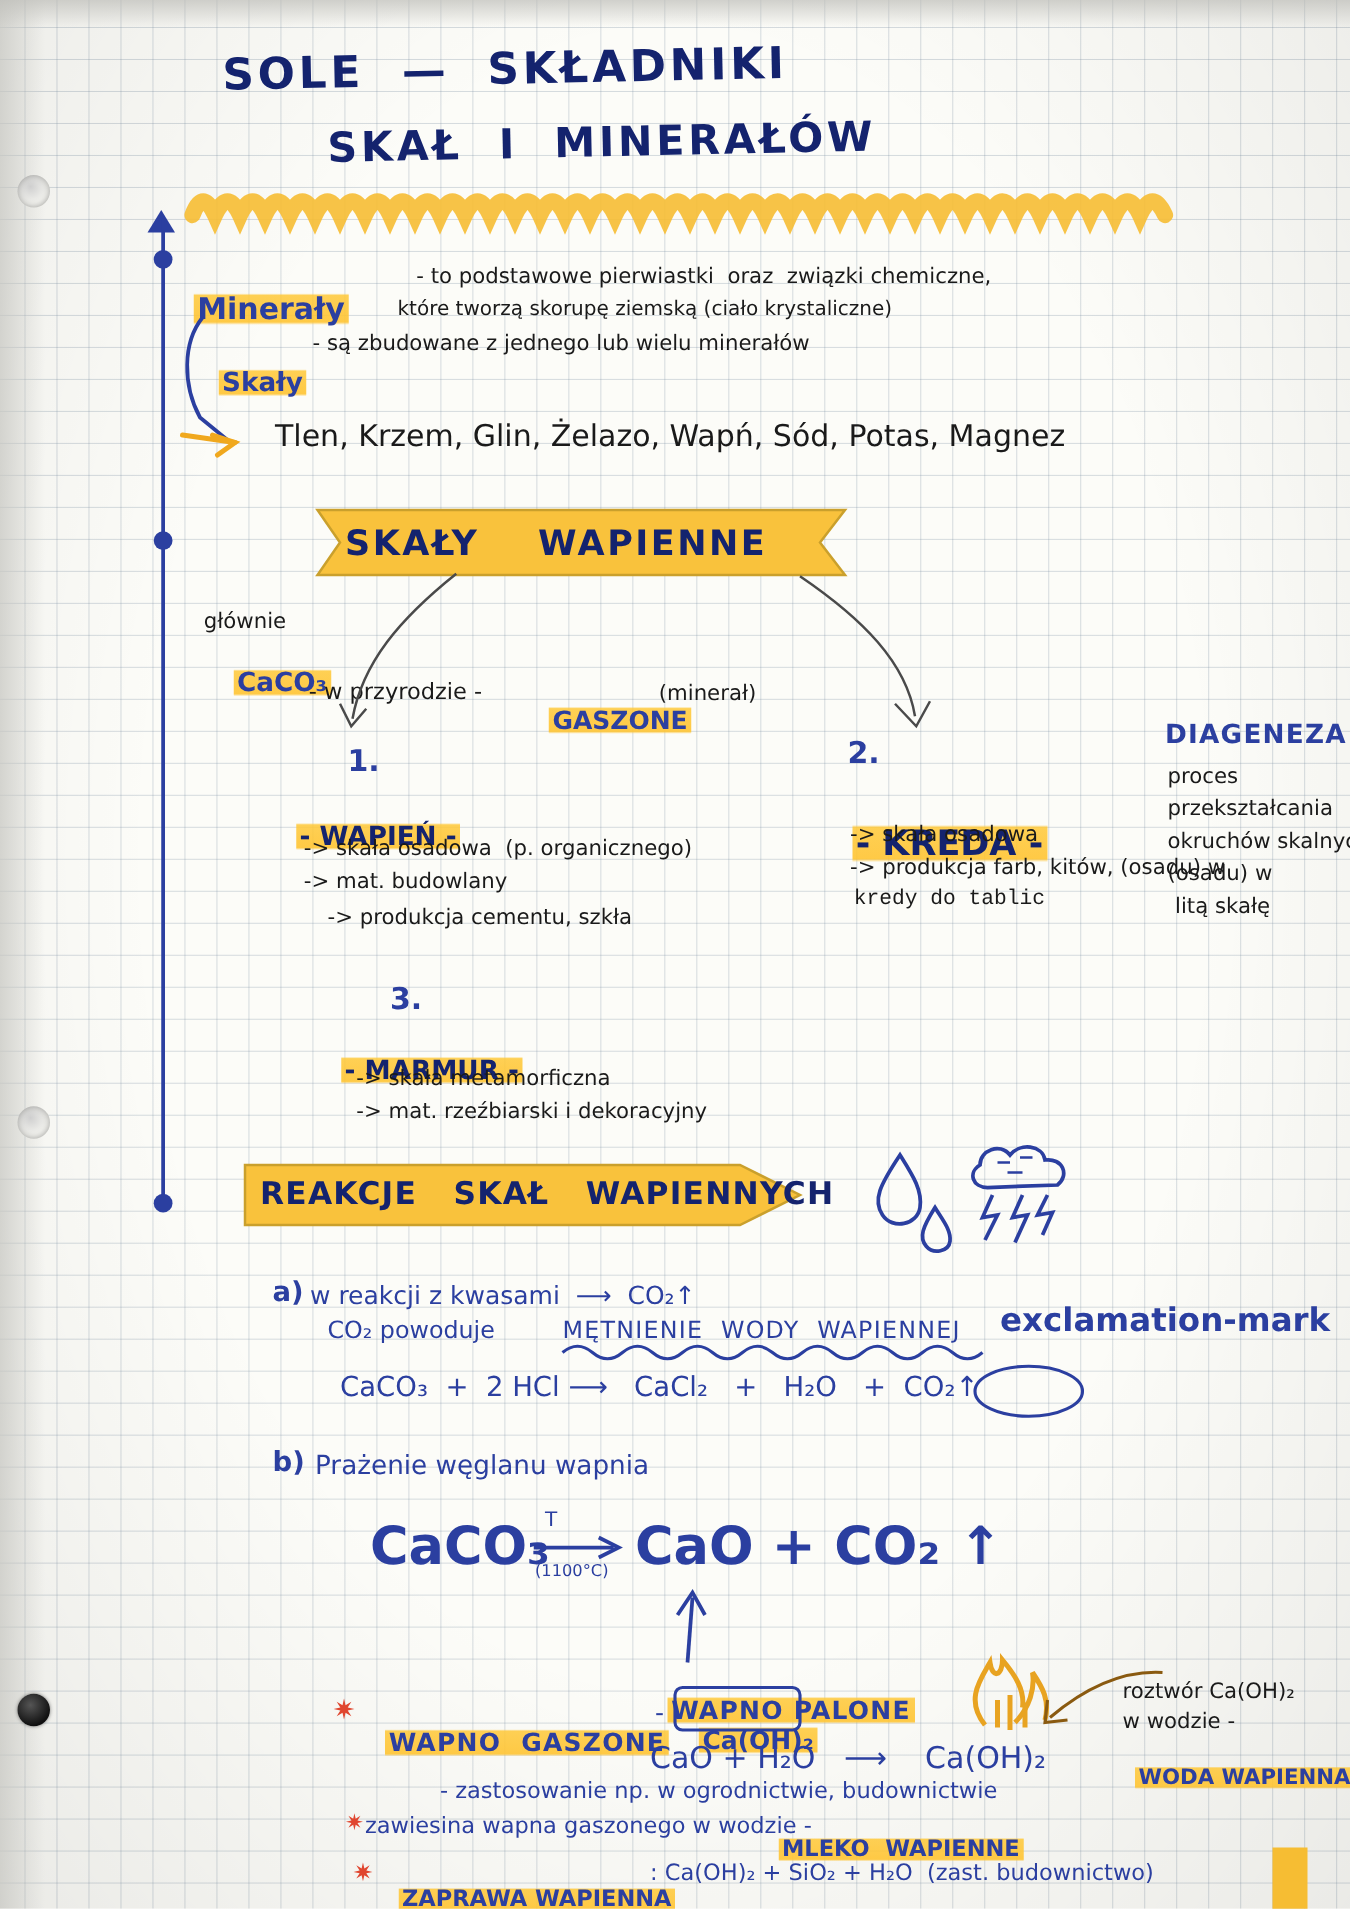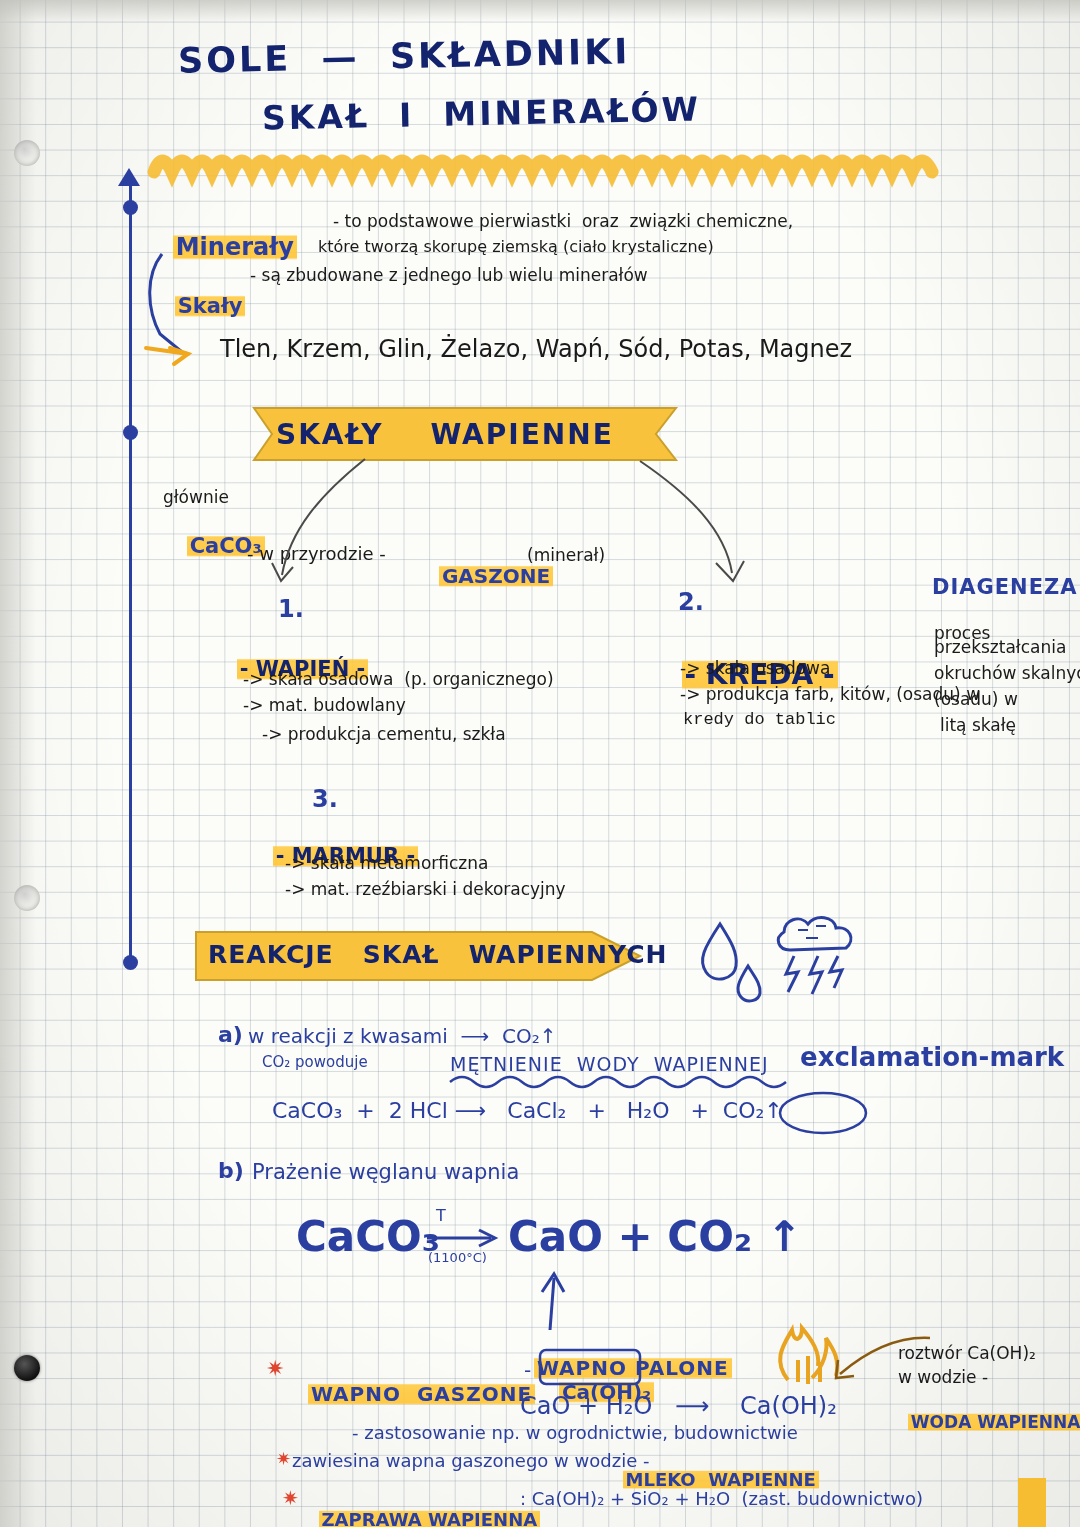--- a/index.html
+++ b/index.html
@@ -89,21 +89,21 @@
 <svg class="squiggle" viewBox="0 0 790 30" preserveAspectRatio="none">
   <path d="M2,24 Q10,2 20,24 Q30,2 40,24 Q50,2 60,24 Q70,2 80,24 Q90,2 100,24 Q110,2 120,24 Q130,2 140,24 Q150,2 160,24 Q170,2 180,24 Q190,2 200,24 Q210,2 220,24 Q230,2 240,24 Q250,2 260,24 Q270,2 280,24 Q290,2 300,24 Q310,2 320,24 Q330,2 340,24 Q350,2 360,24 Q370,2 380,24 Q390,2 400,24 Q410,2 420,24 Q430,2 440,24 Q450,2 460,24 Q470,2 480,24 Q490,2 500,24 Q510,2 520,24 Q530,2 540,24 Q550,2 560,24 Q570,2 580,24 Q590,2 600,24 Q610,2 620,24 Q630,2 640,24 Q650,2 660,24 Q670,2 680,24 Q690,2 700,24 Q710,2 720,24 Q730,2 740,24 Q750,2 760,24 Q770,2 780,24" fill="none" stroke="#f6bd33" stroke-width="13" stroke-linecap="round" opacity=".9"></path>
 </svg>
 
 <div class="arrowup"></div>
 <div class="vline"></div>
 <div class="vdot" style="top:200px"></div>
 <div class="vdot" style="top:425px"></div>
 <div class="vdot" style="top:955px"></div>
 
-<div class="hw blue" style="left:156px;top:205px;font-size:24px;font-weight:bold;">
+<div class="hw blue" style="left:138px;top:205px;font-size:24px;font-weight:bold;">
   <span class="hl">Minerały</span>
 </div>
 <div class="hw black note" style="left:333px;top:210px;">- to podstawowe pierwiastki  oraz  związki chemiczne,</div>
 <div class="hw black note" style="left:318px;top:236px;font-size:16px;">które tworzą skorupę ziemską (ciało krystaliczne)</div>
 
 <div class="hw blue" style="left:160px;top:258px;font-size:21px;font-weight:bold;margin-top:12px;">
   <span class="hl">Skały</span>
 </div>
 <div class="hw black note" style="left:250px;top:264px;">- są zbudowane z jednego lub wielu minerałów</div>
 
@@ -156,21 +156,21 @@
 <div class="hw black note" style="left:683px;top:709px;font-family:Liberation Mono, monospace;">kredy do tablic</div>
 
 <div class="hw blue" style="left:312px;top:785px;font-size:24px;font-weight:bold;">3.</div>
 <div class="hw darkblue" style="left:258px;top:820px;font-size:21px;font-weight:bold;">
   <span class="hl">- MARMUR -</span>
 </div>
 <div class="hw black note" style="left:285px;top:852px;">-&gt; skała metamorficzna</div>
 <div class="hw black note" style="left:285px;top:878px;">-&gt; mat. rzeźbiarski i dekoracyjny</div>
 
 <div class="hw blue" style="left:932px;top:575px;font-size:21px;font-weight:bold;letter-spacing:1px;">DIAGENEZA</div>
-<div class="hw black note" style="left:934px;top:610px;margin-top:12px;">proces</div>
+<div class="hw black note" style="left:934px;top:610px;">proces</div>
 <div class="hw black note" style="left:934px;top:636px;">przekształcania</div>
 <div class="hw black note" style="left:934px;top:662px;">okruchów skalnych</div>
 <div class="hw black note" style="left:934px;top:688px;">(osadu) w</div>
 <div class="hw black note" style="left:940px;top:714px;">litą skałę</div>
 
 <svg style="position:absolute;left:192px;top:928px;width:460px;height:56px;">
   <path d="M4,4 L400,4 L448,28 L400,52 L4,52 Z" fill="#f9c23c" stroke="#caa02c" stroke-width="2"></path>
 </svg>
 <div class="hw darkblue" style="left:208px;top:940px;font-size:25px;font-weight:bold;letter-spacing:1px;">REAKCJE   SKAŁ   WAPIENNYCH</div>
 
@@ -181,21 +181,21 @@
 <svg style="position:absolute;left:772px;top:912px;width:105px;height:100px;">
   <path d="M18,38 C6,38 2,26 12,20 C12,8 28,2 36,12 C44,2 62,4 64,16 C78,14 84,28 74,36 Z" fill="none" stroke="#2b3fa0" stroke-width="3"></path>
   <path d="M26,18 l10,0 M44,14 l10,0 M34,26 l12,0" stroke="#2b3fa0" stroke-width="2"></path>
   <path d="M22,44 L14,62 L26,60 L16,80" fill="none" stroke="#2b3fa0" stroke-width="3"></path>
   <path d="M46,44 L38,62 L50,60 L40,82" fill="none" stroke="#2b3fa0" stroke-width="3"></path>
   <path d="M66,44 L58,60 L70,58 L62,76" fill="none" stroke="#2b3fa0" stroke-width="3"></path>
 </svg>
 
 <div class="hw blue" style="left:218px;top:1022px;font-size:22px;font-weight:bold;">a)</div>
 <div class="hw blue" style="left:248px;top:1024px;font-size:20px;">w reakcji z kwasami  ⟶  CO₂↑</div>
-<div class="hw blue" style="left:262px;top:1053px;font-size:15px;">CO₂ powoduje</div>
+<div class="hw blue" style="left:262px;top:1053px;font-size:19px;">CO₂ powoduje</div>
 <div class="hw blue" style="left:450px;top:1053px;font-size:19px;letter-spacing:1px;">MĘTNIENIE  WODY  WAPIENNEJ</div>
 <svg style="position:absolute;left:448px;top:1070px;width:360px;height:22px;">
   <path d="M2,12 Q14,2 26,12 Q38,22 50,12 Q62,2 74,12 Q86,22 98,12 Q110,2 122,12 Q134,22 146,12 Q158,2 170,12 Q182,22 194,12 Q206,2 218,12 Q230,22 242,12 Q254,2 266,12 Q278,22 290,12 Q302,2 314,12 Q326,22 338,12" fill="none" stroke="#2b3fa0" stroke-width="2.5"></path>
 </svg>
 <div class="hw blue" style="left:800px;top:1042px;font-size:26px;font-weight:bold;">exclamation-mark</div>
 
 <div class="hw blue" style="left:272px;top:1098px;font-size:22px;">CaCO₃  +  2 HCl ⟶   CaCl₂   +   H₂O   +  CO₂↑</div>
 <svg style="position:absolute;left:778px;top:1090px;width:90px;height:46px;">
   <ellipse cx="45" cy="23" rx="43" ry="20" fill="none" stroke="#2b3fa0" stroke-width="2.5"></ellipse>
 </svg>

